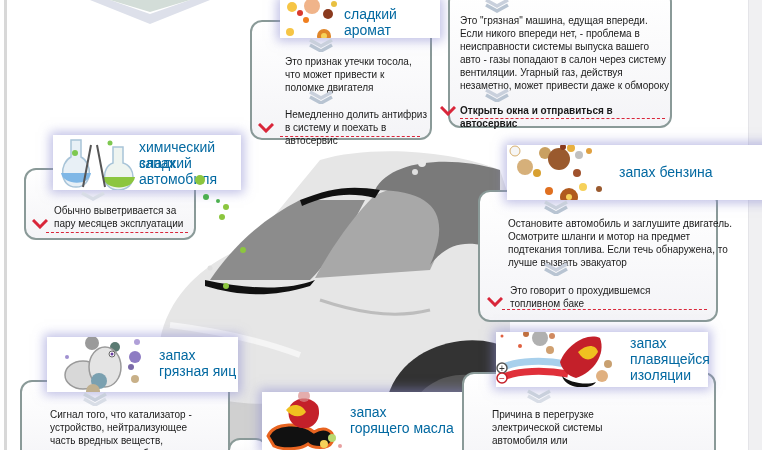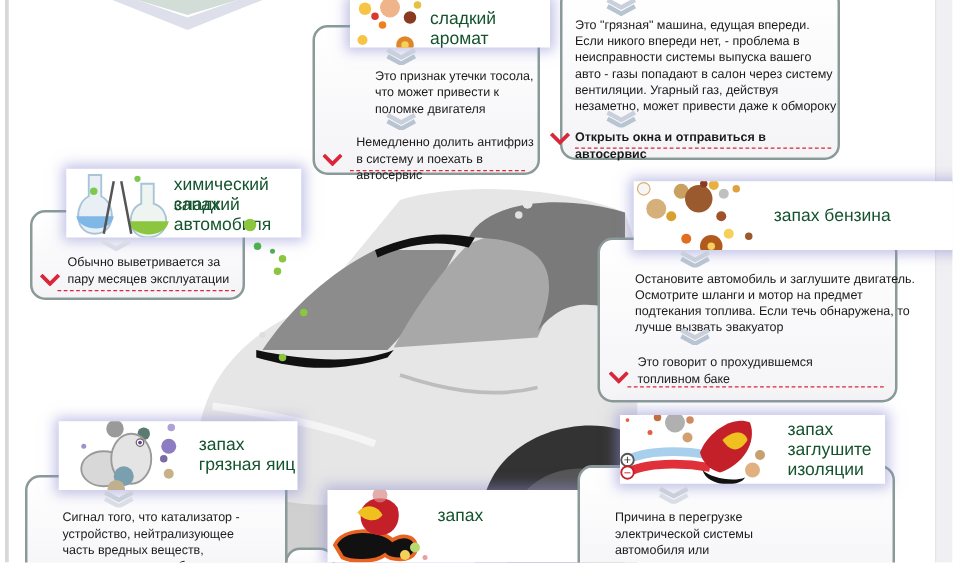--- a/index.html
+++ b/index.html
@@ -26,21 +26,21 @@
     background: #ffffff;
     box-shadow: 0 0 10px 3px rgba(140,140,210,0.55);
     display: flex;
     align-items: center;
   }
   .label-card .art { position: absolute; left: 0; top: 0; bottom: 0; }
   .label-text {
     position: absolute;
     font-size: 14px;
     line-height: 16px;
-    color: #14532d;
+    color: #0369a1;
   }
   .body-text {
     position: absolute;
     font-size: 10px;
     line-height: 13px;
     color: #1a1a1a;
   }
   .chev {
     position: absolute;
     width: 26px; height: 14px;
@@ -94,21 +94,21 @@
     <circle cx="26" cy="20" r="3" fill="#f07f1e"></circle>
     <circle cx="44" cy="36" r="7" fill="#e0862a"></circle>
     <circle cx="44" cy="36" r="3" fill="#f6d15a"></circle>
   </svg>
   <span class="label-text" style="left:64px;top:6px;">сладкий аромат</span>
 </div>
 <svg style="position:absolute;left:308px;top:38px;width:26px;height:14px" class="chev">
   <polyline points="2,2 13,8 24,2" stroke="#c9d0dc" stroke-width="3.5" fill="none"></polyline>
   <polyline points="2,7 13,13 24,7" stroke="#b8c4d2" stroke-width="3.5" fill="none"></polyline>
 </svg>
-<div class="body-text" style="left:285px;top:55px;width:140px;margin-left:15px;">Это признак утечки тосола, что может привести к поломке двигателя</div>
+<div class="body-text" style="left:285px;top:55px;width:140px;">Это признак утечки тосола, что может привести к поломке двигателя</div>
 <svg style="position:absolute;left:308px;top:90px;width:26px;height:14px" class="chev">
   <polyline points="2,2 13,8 24,2" stroke="#c9d0dc" stroke-width="3.5" fill="none"></polyline>
   <polyline points="2,7 13,13 24,7" stroke="#b8c4d2" stroke-width="3.5" fill="none"></polyline>
 </svg>
 <svg class="redcheck" style="left:258px;top:123px;">
     <polyline points="1,1 8,8 15,1" stroke="#d9263a" stroke-width="3" fill="none"></polyline>
   </svg>
 <div class="body-text" style="left:285px;top:108px;width:150px;">Немедленно долить антифриз в систему и поехать в автосервис</div>
 <div class="dotted" style="left:280px;top:136px;width:140px;"></div>
 
@@ -226,20 +226,21 @@
   <svg class="art" width="90" height="58">
     <path d="M6,44 C12,30 40,30 52,40 C62,34 74,38 70,50 C66,58 50,56 46,52 C38,58 20,58 12,54 Z" fill="#111" stroke="#e86420" stroke-width="3"></path>
     <path d="M28,14 C34,4 50,4 56,14 C60,26 52,38 40,36 C28,34 24,24 28,14 Z" fill="#c4202a"></path>
     <path d="M24,18 C30,10 40,12 44,20 C40,26 30,26 24,18 Z" fill="#f0c020"></path>
     <circle cx="42" cy="4" r="6" fill="#d88a8a" opacity="0.7"></circle>
     <circle cx="70" cy="46" r="4" fill="#b8d870"></circle>
     <circle cx="62" cy="52" r="4" fill="#f6d15a"></circle>
     <circle cx="78" cy="54" r="2" fill="#e8a0a0"></circle>
   </svg>
   <span class="label-text" style="left:88px;top:12px;">запах</span>
+  <span class="label-text" style="left:88px;top:28px;">горящего масла</span>
 </div>
 
 <div class="panel" style="left:462px;top:372px;width:254px;height:100px;"></div>
 <div class="label-card" style="left:496px;top:332px;width:212px;height:55px;">
   <svg class="art" width="120" height="55">
     <circle cx="44" cy="6" r="8" fill="#b0b0b0"></circle>
     <circle cx="56" cy="4" r="3" fill="#d08a60"></circle>
     <circle cx="30" cy="2" r="3" fill="#c07040"></circle>
     <circle cx="54" cy="18" r="4" fill="#d0a070"></circle>
     <circle cx="24" cy="14" r="2" fill="#e06040"></circle>
@@ -250,20 +251,20 @@
     <path d="M82,20 C90,12 100,12 102,20 C96,30 88,30 82,20 Z" fill="#f0c020"></path>
     <path d="M66,44 C72,50 90,54 100,50 C96,58 70,58 66,44 Z" fill="#111"></path>
     <circle cx="112" cy="32" r="4" fill="#c8a070"></circle>
     <circle cx="106" cy="44" r="6" fill="#e0b080"></circle>
     <circle cx="6" cy="36" r="5" fill="#fff" stroke="#555" stroke-width="1.5"></circle>
     <circle cx="6" cy="46" r="5" fill="#fff" stroke="#c4202a" stroke-width="1.5"></circle>
     <text x="6" y="39.5" text-anchor="middle" font-size="10" font-family="Liberation Sans, sans-serif" fill="#333">+</text>
     <text x="6" y="49.5" text-anchor="middle" font-size="10" font-family="Liberation Sans, sans-serif" fill="#c4202a">−</text>
   </svg>
   <span class="label-text" style="left:134px;top:3px;">запах</span>
-  <span class="label-text" style="left:134px;top:19px;">заглушите</span>
+  <span class="label-text" style="left:134px;top:19px;">плавящейся</span>
   <span class="label-text" style="left:134px;top:35px;text-align:center;">изоляции</span>
 </div>
 <svg style="position:absolute;left:526px;top:389px;width:26px;height:14px" class="chev">
   <polyline points="2,2 13,8 24,2" stroke="#c9d0dc" stroke-width="3.5" fill="none"></polyline>
   <polyline points="2,7 13,13 24,7" stroke="#d8dde6" stroke-width="3.5" fill="none"></polyline>
 </svg>
 <div class="body-text" style="left:492px;top:408px;width:125px;">Причина в перегрузке электрической системы автомобиля или замыкании одного из проводов</div>
 
 </body></html>

